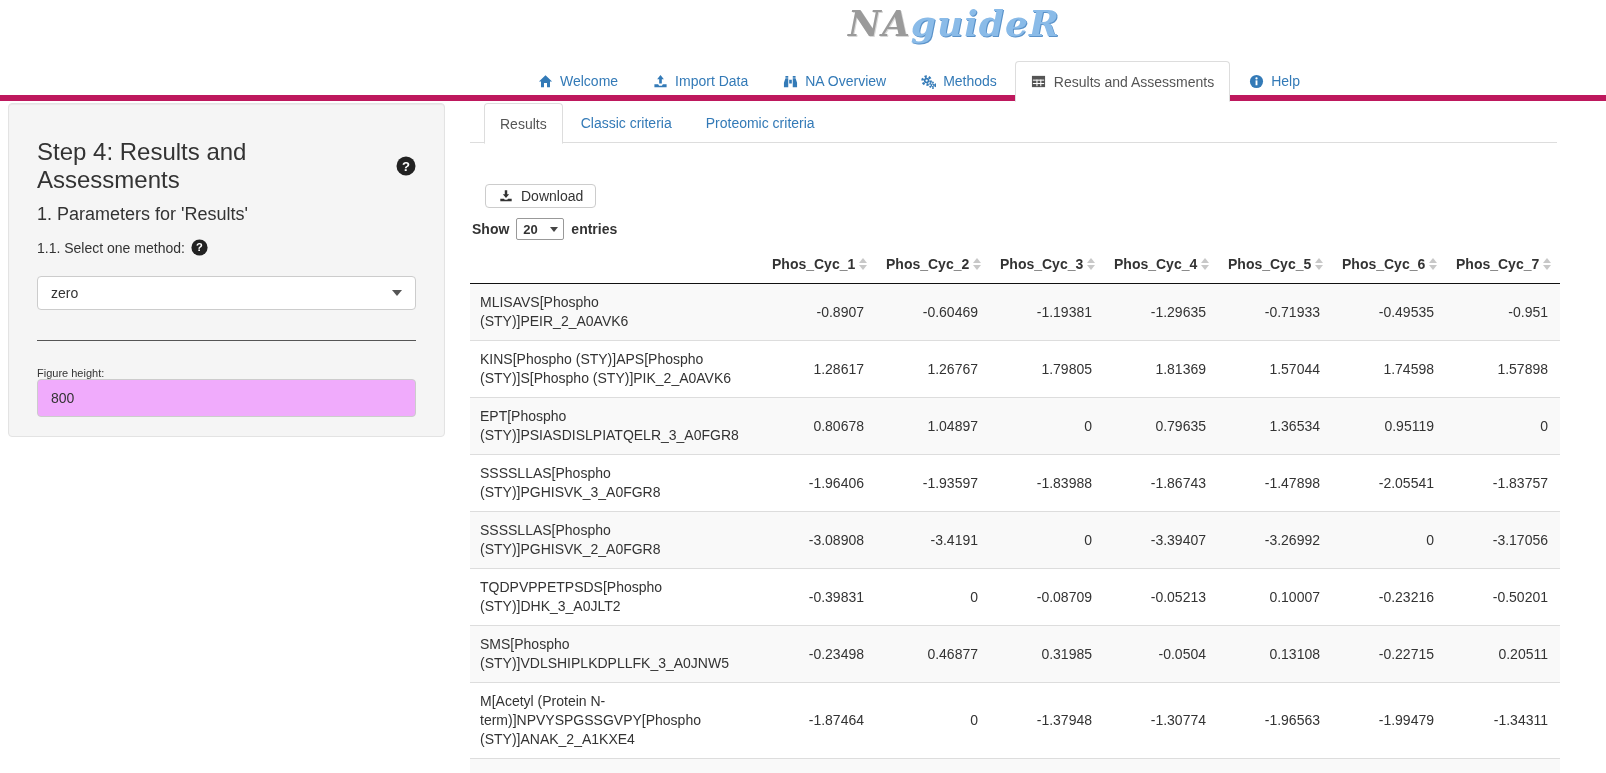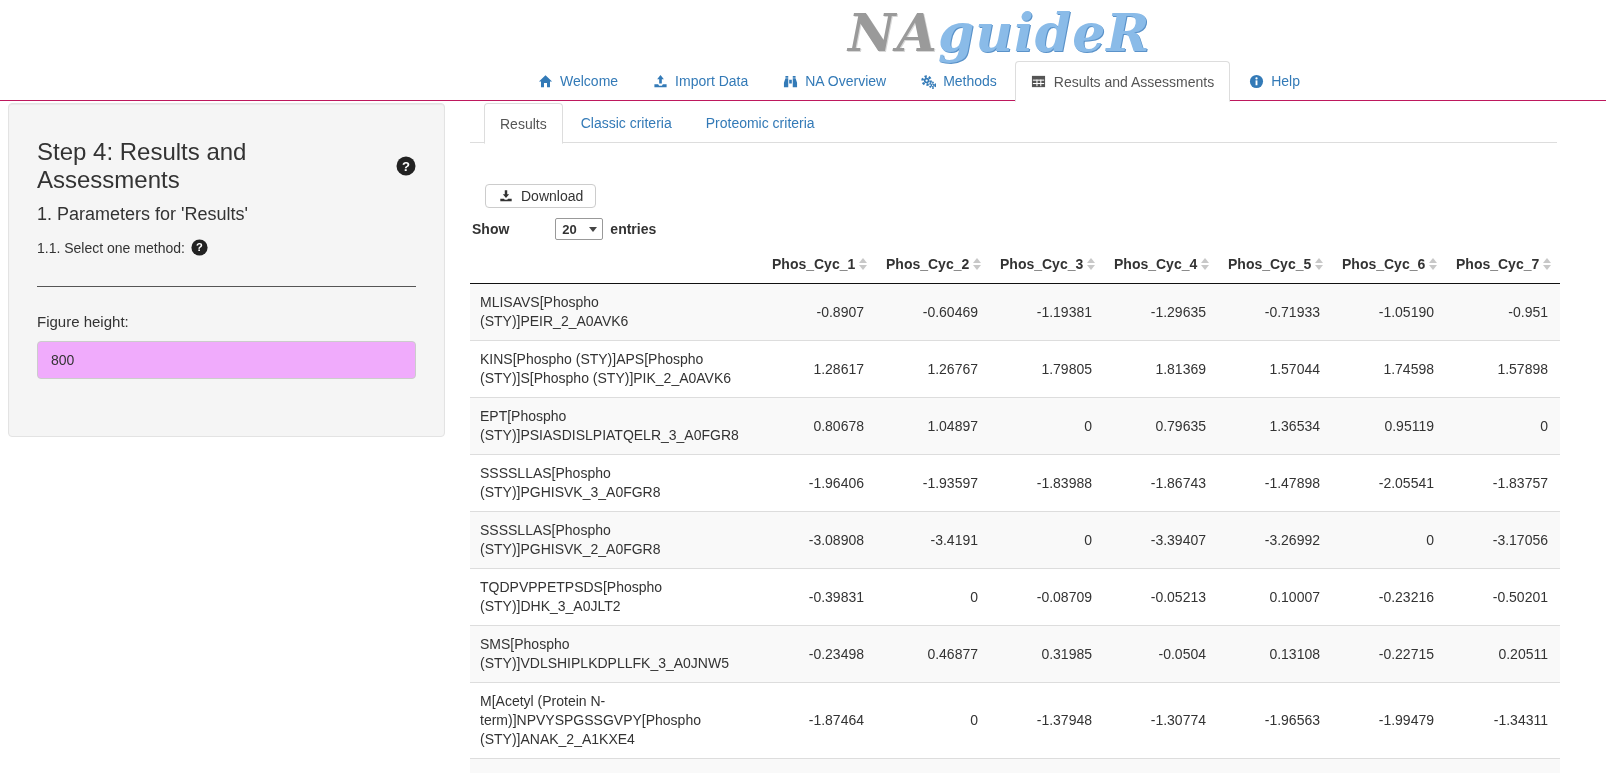--- a/index.html
+++ b/index.html
@@ -3,25 +3,25 @@
 <meta charset="utf-8">
 <style>
   * { box-sizing: border-box; }
   html,body { margin:0; padding:0; }
   body {
     width:1606px; height:773px; overflow:hidden; position:relative;
     background:#fff; font-family:"Liberation Sans", sans-serif; color:#333;
   }
   
   .logo { position:absolute; left:848px; top:2px; font-family:"DejaVu Serif", serif;
-          font-style:italic; font-weight:bold; font-size:52px; letter-spacing:1px; white-space:nowrap;text-align:right; }
+          font-style:italic; font-weight:bold; font-size:36px; letter-spacing:1px; white-space:nowrap;text-align:right; }
   .logo .na     { color:#9a9a9a; text-shadow:1px 1px 0 #d8d8d8; }
   .logo .guider { color:#8abbe8; text-shadow:1px 1px 0 #5a92c9; }
   
-  .main-nav { position:absolute; left:0; top:61px; width:1606px; height:40px; border-bottom:1px solid #be185d; }
+  .main-nav { position:absolute; left:0; top:61px; width:1606px; height:40px; border-bottom:6px solid #be185d; }
   .main-nav ul { position:absolute; left:521px; top:0; display:flex; list-style:none; margin:0; padding:0; }
   .nav-item { display:flex; align-items:center; gap:7px; padding:10px 15px; font-size:14px;
               color:#337ab7; cursor:pointer; border:1px solid transparent; border-radius:4px 4px 0 0;
               margin-right:2px; height:40px; white-space:nowrap; }
   .nav-item.active { background:#fff; border-color:#ddd #ddd #fff; color:#555;
                      height:41px; margin-bottom:-1px; position:relative; z-index:2; }
   .nicon { display:inline-flex; width:16px; height:16px; align-items:center; justify-content:center; }
   .nicon svg { width:15px; height:15px; }
   
   .sidebar { position:absolute; left:8px; top:103px; width:437px; height:334px;
@@ -31,36 +31,36 @@
               color:#333; margin:15px 0 10px; }
   .sb-section { font-size:18px; font-weight:500; margin:0 0 14px; }
   .sb-method-label { display:flex; align-items:center; gap:6px; font-size:14px; margin-bottom:20px; }
   .qicon { display:inline-flex; }
   .select-box { height:34px; background:#fff; border:1px solid #ccc; border-radius:4px;
                 display:flex; align-items:center; justify-content:space-between;
                 padding:0 13px; font-size:14px; color:#333; cursor:pointer; }
   .caret-down { width:0; height:0; border-left:5px solid transparent; border-right:5px solid transparent;
                 border-top:6px solid #555; }
   .sidebar hr { border:none; border-top:1px solid #555; margin:30px 0 26px; }
-  .fh-label { font-size:15px; margin-bottom:11px; }
+  .fh-label { font-size:11px; }
   .fh-input { width:100%; height:38px; background:#f0abfc; border:1px solid #ccc; border-radius:4px;
               padding:4px 13px; font-size:14px; color:#333; font-family:"Liberation Sans", sans-serif; }
   
   .subtabs { position:absolute; left:470px; top:103px; width:1087px; height:40px; border-bottom:1px solid #ddd; }
   .subtabs ul { display:flex; list-style:none; margin:0 0 0 14px; padding:0; }
   
   .download-btn { position:absolute; left:485px; top:184px; height:24px; padding:0 12px;
                   display:inline-flex; align-items:center; gap:7px; border:1px solid #ccc;
                   border-radius:4px; background:#fff; font-size:14px; color:#333; cursor:pointer; }
   .download-btn svg { width:14px; height:14px; }
   .length-ctrl { position:absolute; left:472px; top:218px; display:flex; align-items:center;
                  gap:7px; font-size:14px; font-weight:bold; color:#333; }
   .length-select { display:inline-flex; align-items:center; justify-content:space-between;
                    width:48px; height:22px; border:1px solid #999; border-radius:2px; background:#fff;
-                   padding:0 5px 0 6px; font-size:13px; font-weight:bold; cursor:pointer;margin-left:39px; }
+                   padding:0 5px 0 6px; font-size:13px; font-weight:bold; cursor:pointer; }
   .length-select .caret-down { border-left-width:4px; border-right-width:4px; border-top-width:5px; border-top-color:#444; }
   
   .data-table { position:absolute; left:470px; top:246px; width:1090px; border-collapse:collapse;
                 table-layout:fixed; font-size:14px; color:#333; }
   .data-table thead th { font-weight:bold; text-align:right; padding:10px 27px 11px 10px;
                          border-bottom:1px solid #111; position:relative; vertical-align:bottom; white-space:nowrap; }
   .data-table thead th.name-col { padding:10px; }
   .sort { position:absolute; right:9px; bottom:13px; display:flex; flex-direction:column; gap:2px; }
   .sort i { display:block; width:0; height:0; border-left:4px solid transparent; border-right:4px solid transparent; }
   .sort .up   { border-bottom:5px solid #c8c8c8; }
@@ -156,20 +156,24 @@
   <div class="sb-section">1. Parameters for 'Results'</div>
   <div class="sb-method-label">
     <span>1.1. Select one method:</span>
     <span class="qicon small">
         <svg viewBox="0 0 16 16" width="17" height="17">
           <circle cx="8" cy="8" r="7.6" fill="#222"></circle>
           <text x="8" y="11.6" text-anchor="middle" font-size="10.5" font-weight="bold" fill="#fff" font-family="Liberation Sans, sans-serif">?</text>
         </svg>
       </span>
   </div>
+  <div class="select-box">
+    <span>zero</span>
+    <span class="caret-down"></span>
+  </div>
   <hr>
   <div class="fh-label">Figure height:</div>
   <input class="fh-input" type="text" value="800" style="">
 </aside>
 
 <div class="subtabs">
   <ul>
       <li class="nav-item active">
         <span>Results</span>
       </li>
@@ -246,21 +250,21 @@
       </tr>
   </thead>
   <tbody>
       <tr>
         <td class="name">MLISAVS[Phospho (STY)]PEIR_2_A0AVK6</td>
         <td class="num">-0.8907</td>
         <td class="num">-0.60469</td>
         <td class="num">-1.19381</td>
         <td class="num">-1.29635</td>
         <td class="num">-0.71933</td>
-        <td class="num">-1.05190</td>
+        <td class="num">-0.49535</td>
         <td class="num">-0.951</td>
       </tr>
       <tr>
         <td class="name">KINS[Phospho (STY)]APS[Phospho (STY)]S[Phospho (STY)]PIK_2_A0AVK6</td>
         <td class="num">1.28617</td>
         <td class="num">1.26767</td>
         <td class="num">1.79805</td>
         <td class="num">1.81369</td>
         <td class="num">1.57044</td>
         <td class="num">1.74598</td>

